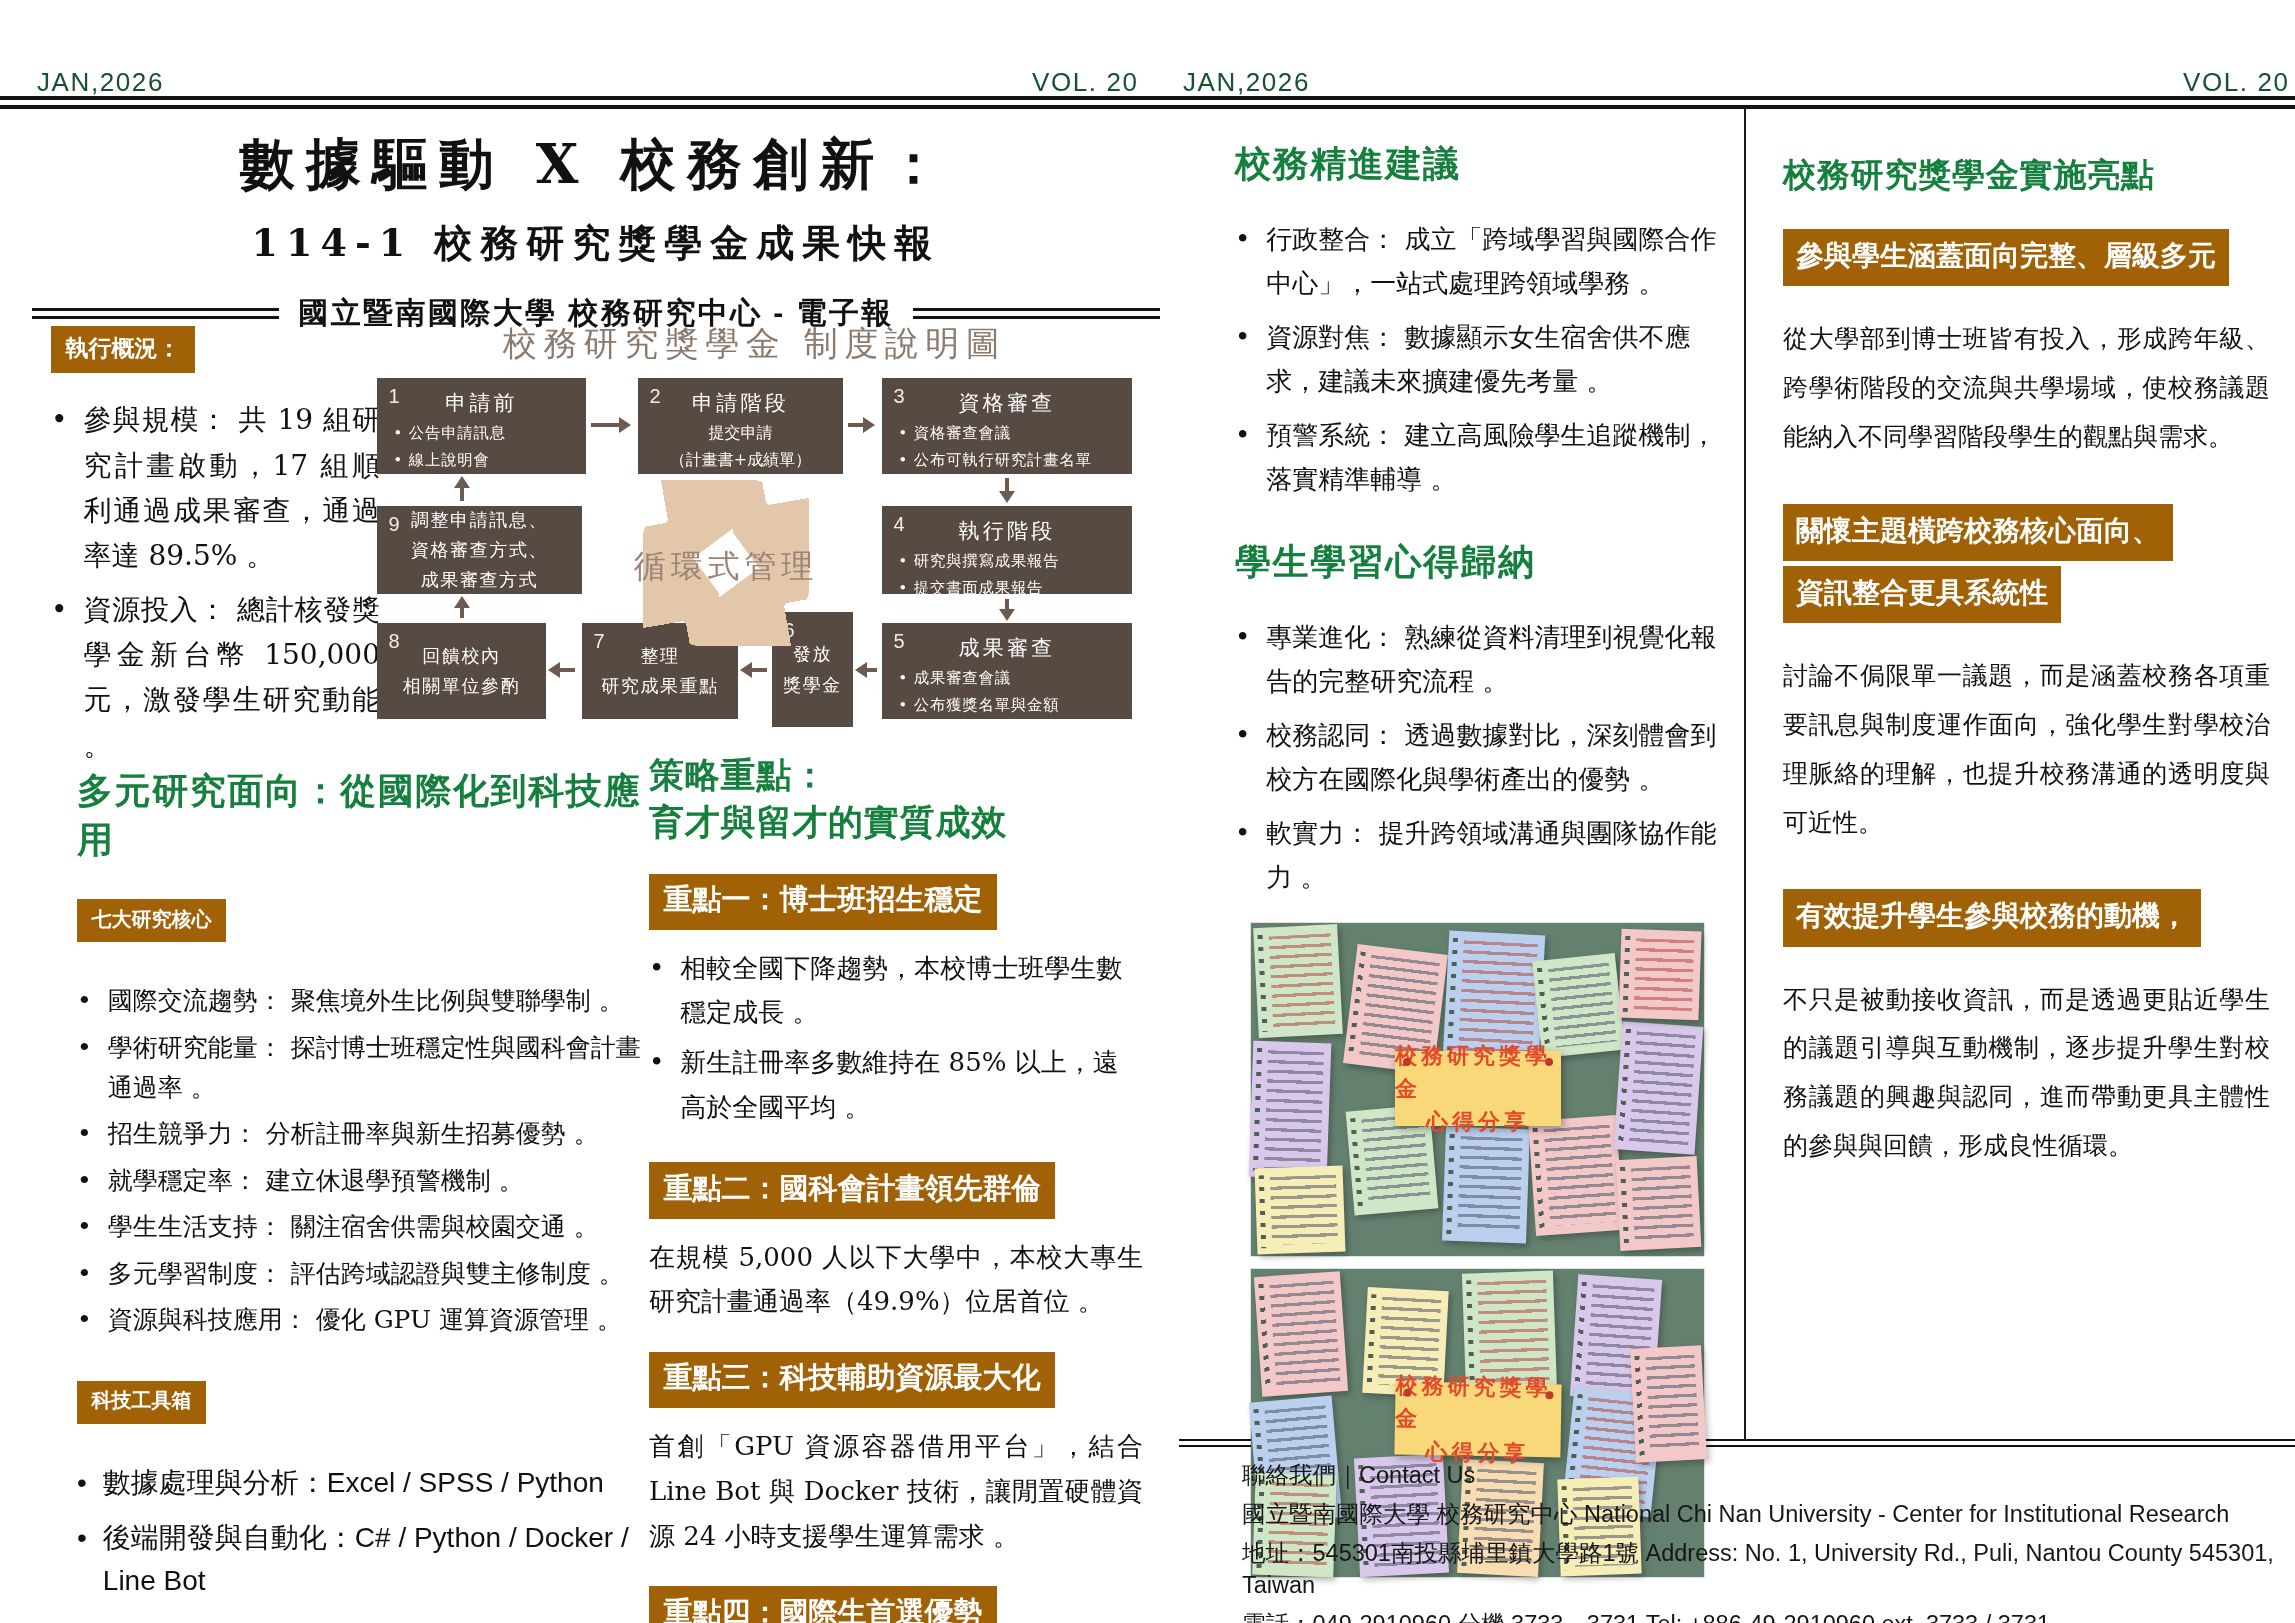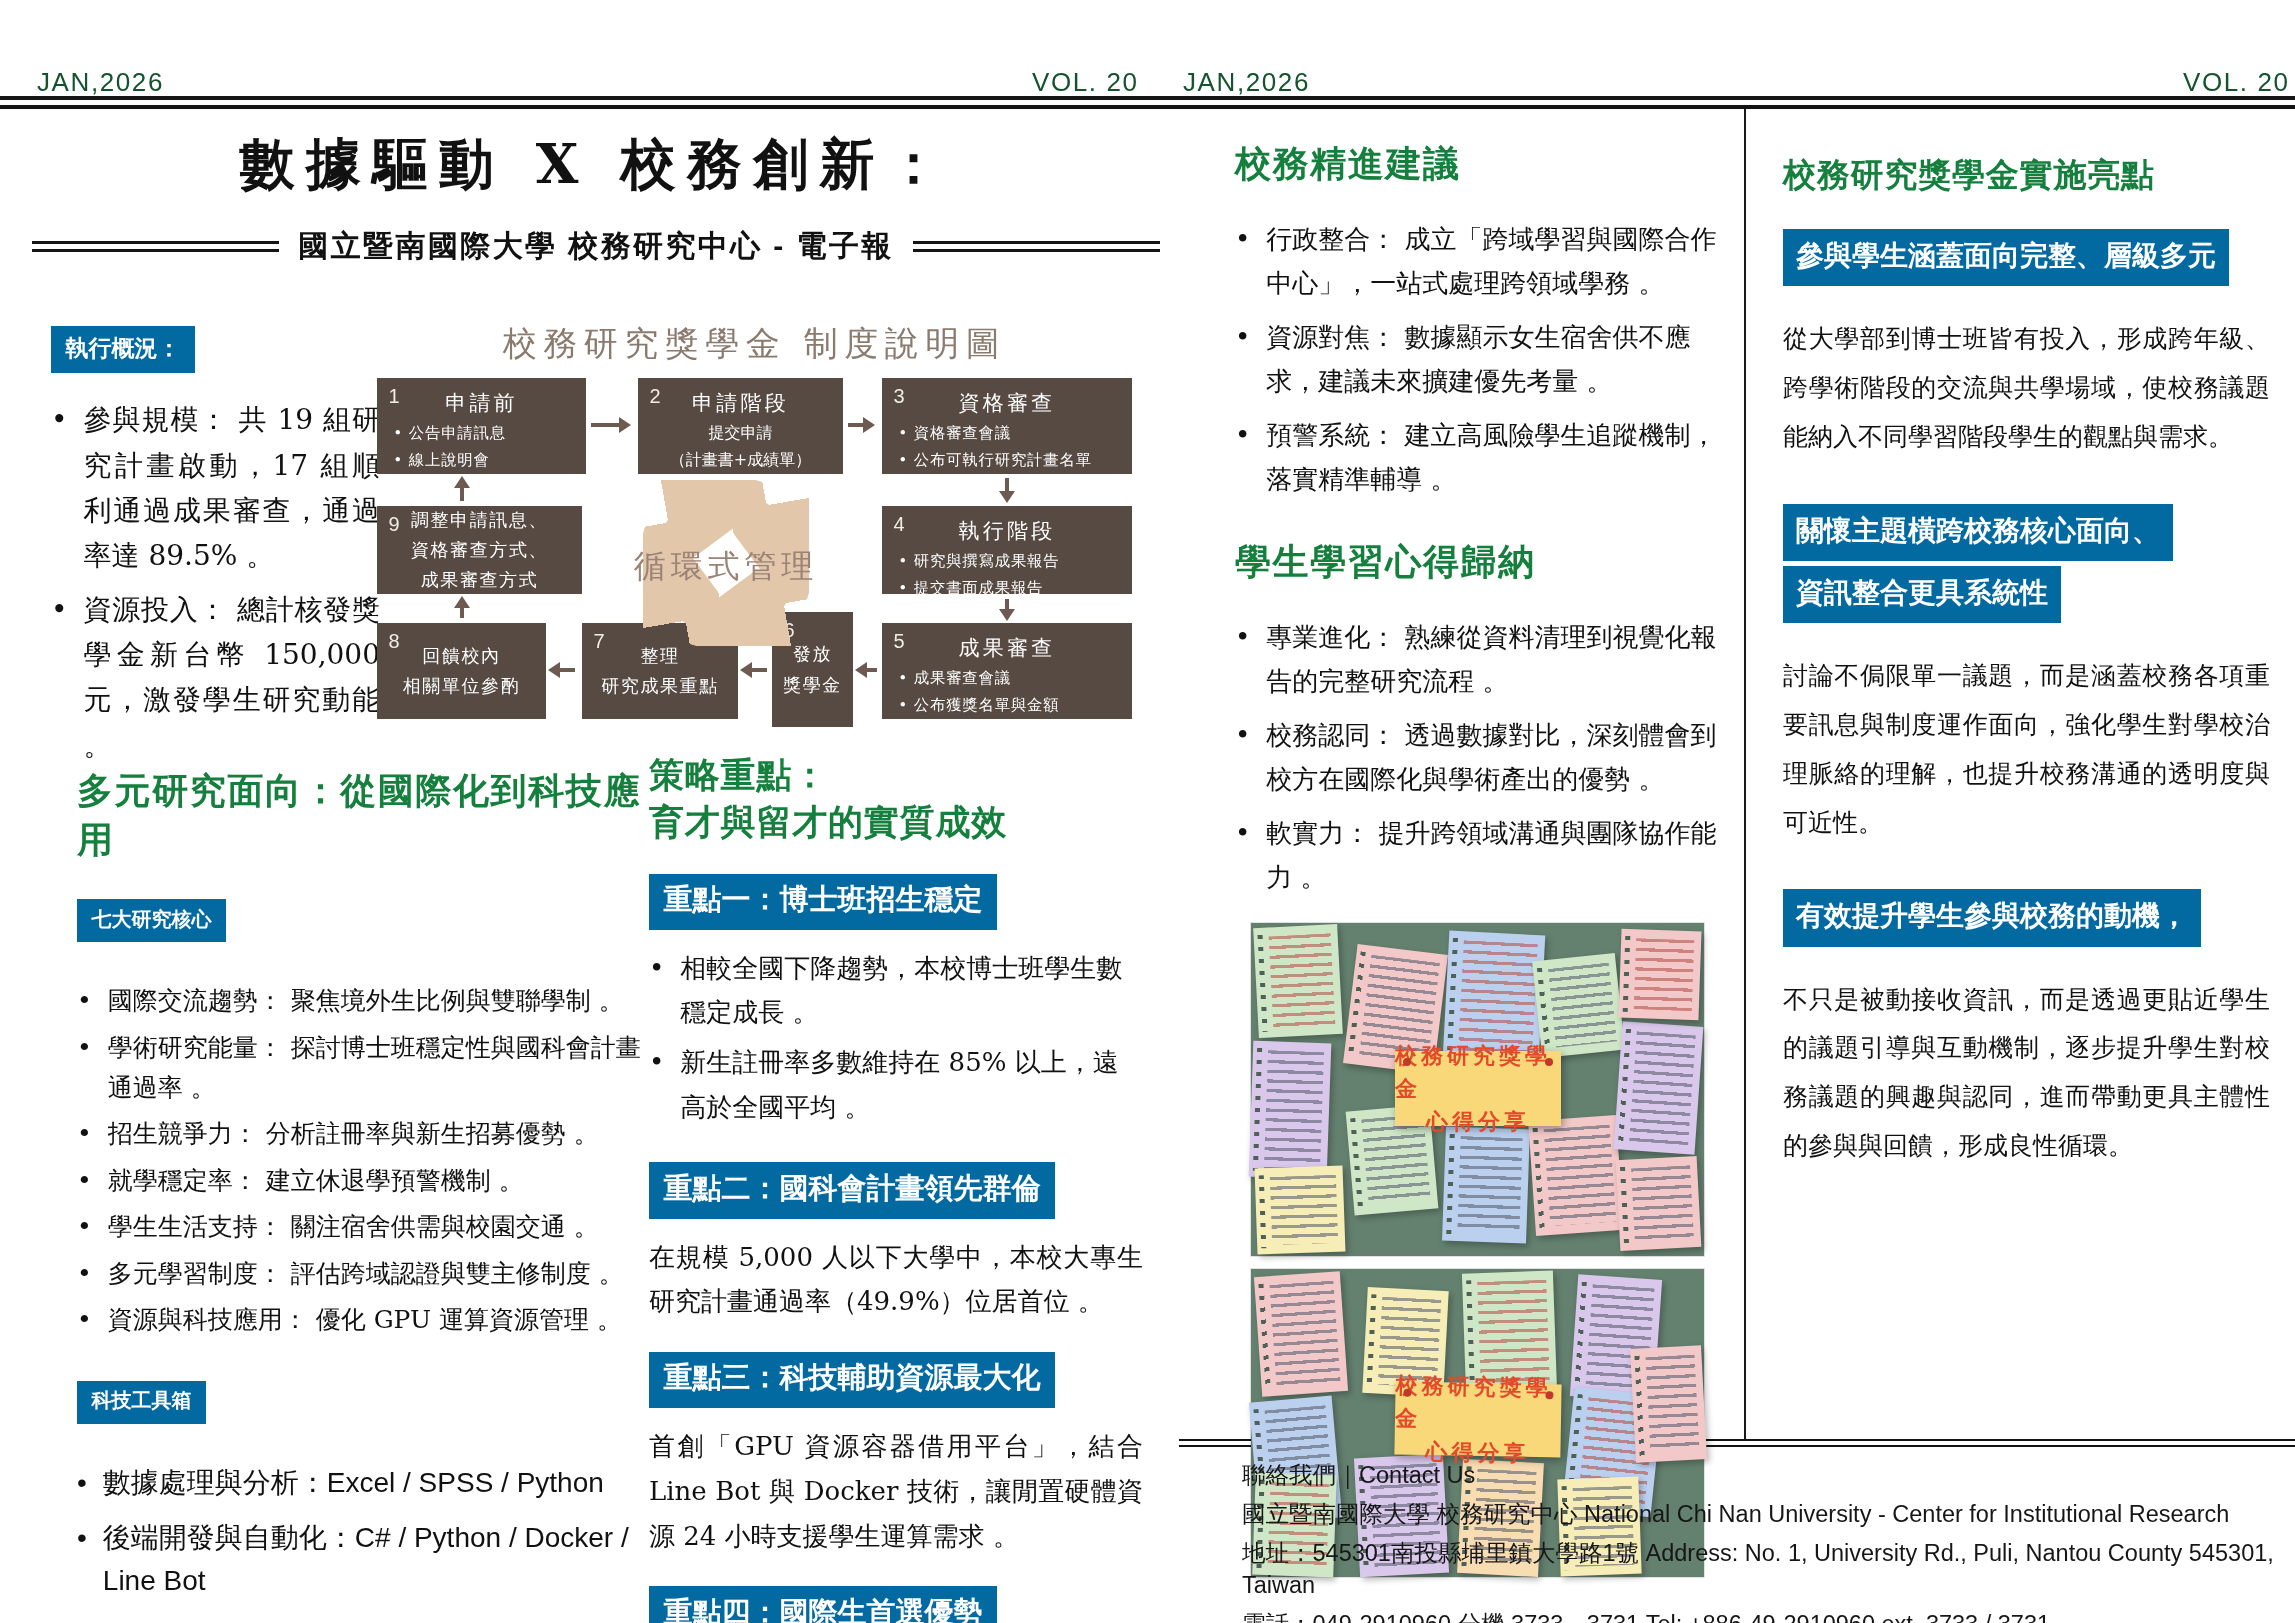--- a/index.html
+++ b/index.html
@@ -18,21 +18,21 @@
 
   
   .masthead { position:absolute; left:32px; top:128px; width:1128px; text-align:center; }
   .mh-t1 { font-size:55px; font-weight:900; letter-spacing:11.4px; font-family:"DejaVu Serif", serif; }
   .mh-t2 { margin-top:16px; font-size:38px; font-weight:900; letter-spacing:8px; }
   .mh-pubrow { margin-top:24px; display:flex; align-items:center; gap:19.5px; }
   .mh-rule { flex:1; height:11.4px; border-top:3.2px solid #141414; border-bottom:3.2px solid #141414; max-width:284px; }
   .mh-pub { font-family:"Liberation Sans", sans-serif; font-size:30px; font-weight:900; letter-spacing:2.4px; }
 
   
-  .blackbar { display:inline-block; background:#0369a1; color:#fff;
+  .blackbar { display:inline-block; background:#a16207; color:#fff;
               font-family:"Liberation Sans", sans-serif; font-weight:900; padding:6.5px 14.6px 9.7px; }
   .sec-h { font-family:"Liberation Sans", sans-serif; font-weight:900; color:#15803d; }
   .bl { display:flex; gap:16px; align-items:flex-start; }
   .bl .dot { flex:0 0 auto; line-height:inherit; }
   .bl .bt { flex:1; }
 
   
   .overview { position:absolute; left:51px; top:326px; width:329px; }
   .overview .blackbar { font-size:23px; }
   .overview .list { margin-top:24px; font-size:28px; line-height:1.62; }
@@ -136,20 +136,21 @@
   <span class="hdr-txt" style="left:37px">JAN,2026</span>
   <span class="hdr-txt" style="left:1032px">VOL. 20</span>
   <span class="hdr-txt" style="left:1183px">JAN,2026</span>
   <span class="hdr-txt" style="left:2183px">VOL. 20</span>
   <div class="rule-double-top"></div>
   <div class="page-vdivider"></div>
   <div class="rule-double-bottom"></div>
 
   <div class="masthead">
     <div class="mh-t1">數據驅動 X 校務創新：</div>
+    <div class="mh-t2">114-1 校務研究獎學金成果快報</div>
     <div class="mh-pubrow">
       <div class="mh-rule"></div>
       <div class="mh-pub">國立暨南國際大學  校務研究中心 - 電子報</div>
       <div class="mh-rule"></div>
     </div>
   </div>
 
   <div class="overview">
     <span class="blackbar">執行概況：</span>
     <div class="list">

